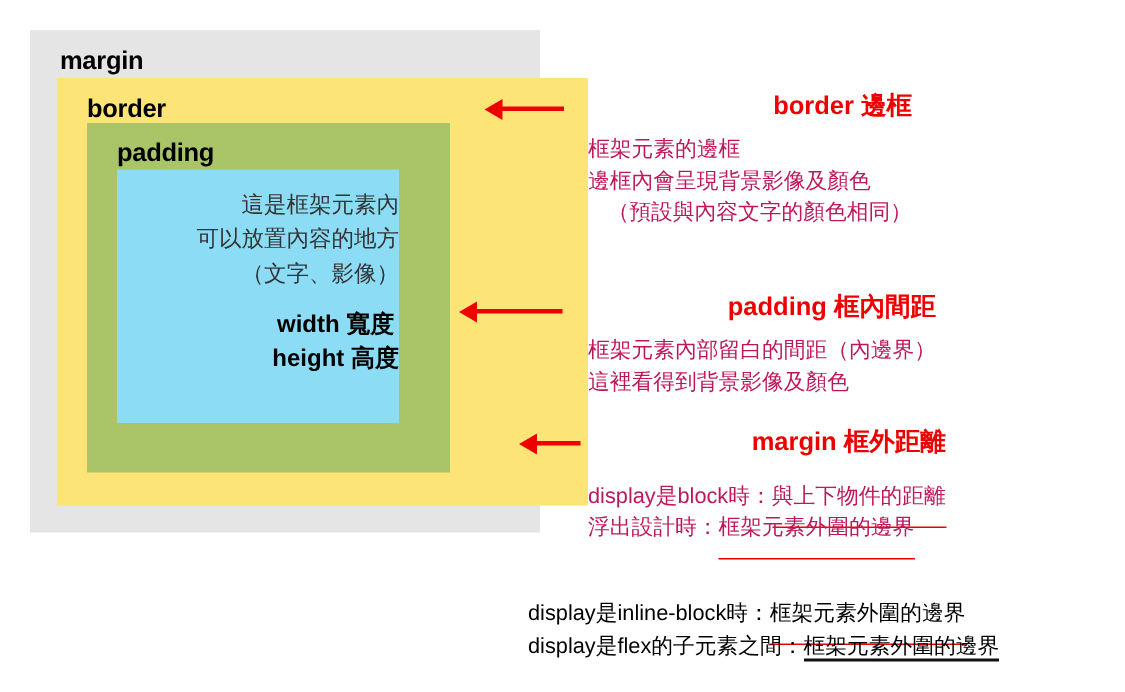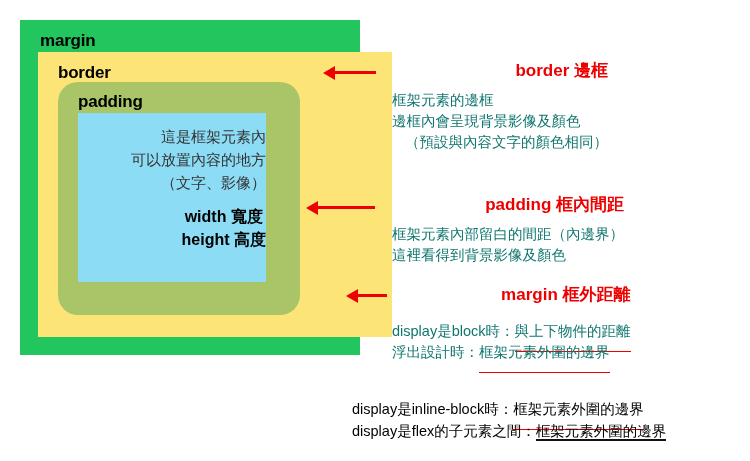--- a/index.html
+++ b/index.html
@@ -17,21 +17,21 @@
   }
 
   
   #box-model-diagram {
     position: absolute;
     left: 20px;
     top: 20px;
     width: 340px;
     height: 335px;
     box-sizing: border-box;
-    background: #22c55e;
+    background: #e5e5e5;
   }
   .layer-label {
     font-weight: bold;
     font-size: 17px;
     line-height: 1;
     letter-spacing: -0.2px;
     color: #000;
   }
   #margin-label {
     position: absolute;
@@ -53,21 +53,20 @@
     top: 12px;
   }
   #padding-layer {
     position: absolute;
     left: 20px;
     top: 30px;
     width: 242px;
     height: 233px;
     box-sizing: border-box;
     background: #aac468;
-    border-radius: 20px;
   }
   #padding-label {
     position: absolute;
     left: 20px;
     top: 11px;
   }
   #content-layer {
     position: absolute;
     left: 20px;
     top: 31px;
@@ -126,21 +125,21 @@
     font-size: 17px;
     font-weight: bold;
     color: #ee0000;
     line-height: 1.1;
     white-space: nowrap;
     text-align: right;
   }
   .annotation-line {
     font-size: 14.5px;
     line-height: 21px;
-    color: #0f766e;
+    color: #be185d;
     white-space: nowrap;
   }
   .annotation-line.indent { padding-left: 13px; }
   .underline-red {
     border-bottom: 1.6px solid #ee0000;
     padding-bottom: 12px;
   }
   .underline-dark {
     border-bottom: 2px solid #111111;
     padding-bottom: 0px;

